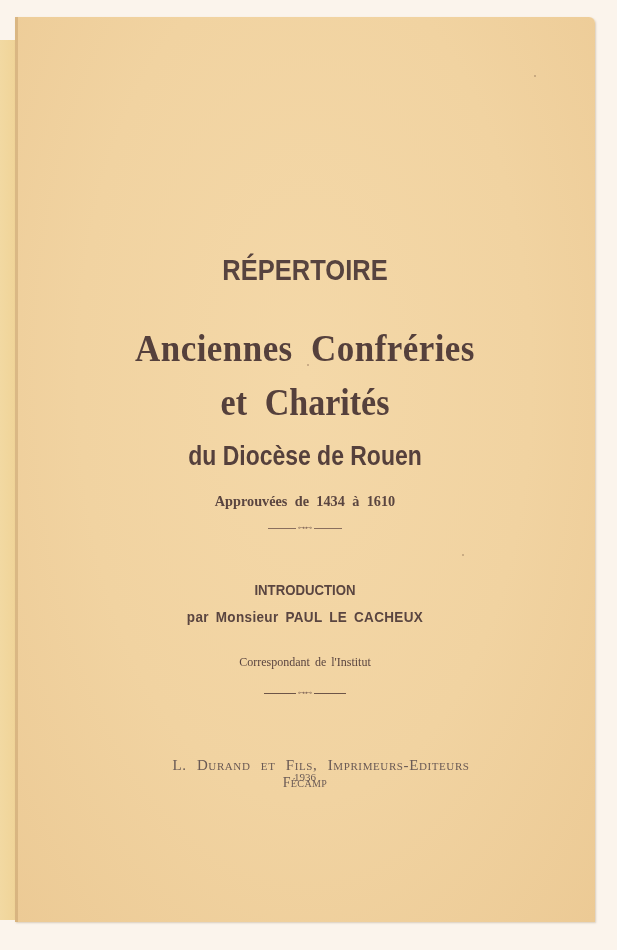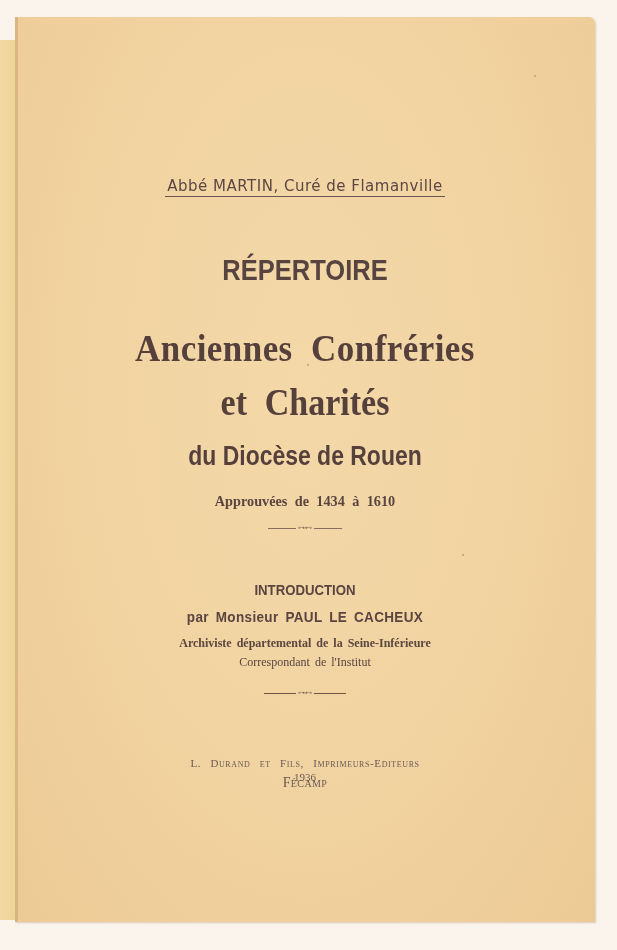--- a/index.html
+++ b/index.html
@@ -160,25 +160,26 @@
       word-spacing: 2px;
       color: #5a4540;
     }
     .t-year {
       top: 754px;
       font-size: 11px;
       color: #6a5a55;
     }
     .t-imprimeur {
       top: 740px;
-      font-size: 11px;
+      font-size: 15px;
       font-variant: small-caps;
       letter-spacing: 0.6px;
       word-spacing: 6px;
       color: #6a5a55;
+      margin-left: 16px;
     }
     .t-fecamp {
       top: 758px;
       font-size: 14px;
       font-variant: small-caps;
       letter-spacing: 0.4px;
       color: #6a5a55;
     }
     .speck {
       position: absolute;
@@ -192,39 +193,35 @@
 </head>
 <body>
 
 <div class="back-page"></div>
 
 <div class="cover">
   <span class="speck" style="left:519px; top:58px;"></span>
   <span class="speck" style="left:292px; top:347px; width:1.5px; height:1.5px;"></span>
   <span class="speck" style="left:447px; top:537px; width:1.5px; height:1.5px;"></span>
 
-  <div class="line author">
-    <span>Abbé MARTIN, Curé de Flamanville</span>
-  </div>
 
   <div class="line t-repertoire">RÉPERTOIRE</div>
   <div class="line t-anciennes">Anciennes Confréries</div>
   <div class="line t-charites">et Charités</div>
   <div class="line t-diocese">du Diocèse de Rouen</div>
   <div class="line t-approuvees">Approuvées de 1434 à 1610</div>
 
   <div class="ornament orn-1">
     <span class="rule"></span>
     <span class="knot">⊶⊷</span>
     <span class="rule"></span>
   </div>
 
   <div class="line t-intro">INTRODUCTION</div>
   <div class="line t-par">par Monsieur PAUL LE CACHEUX</div>
-  <div class="line t-archiviste">Archiviste départemental de la Seine-Inférieure</div>
   <div class="line t-correspondant">Correspondant de l'Institut</div>
 
   <div class="ornament orn-2">
     <span class="rule"></span>
     <span class="knot">⊶⊷</span>
     <span class="rule"></span>
   </div>
 
   <div class="line t-year">1936</div>
   <div class="line t-imprimeur">L. Durand et Fils, Imprimeurs-Editeurs</div>

